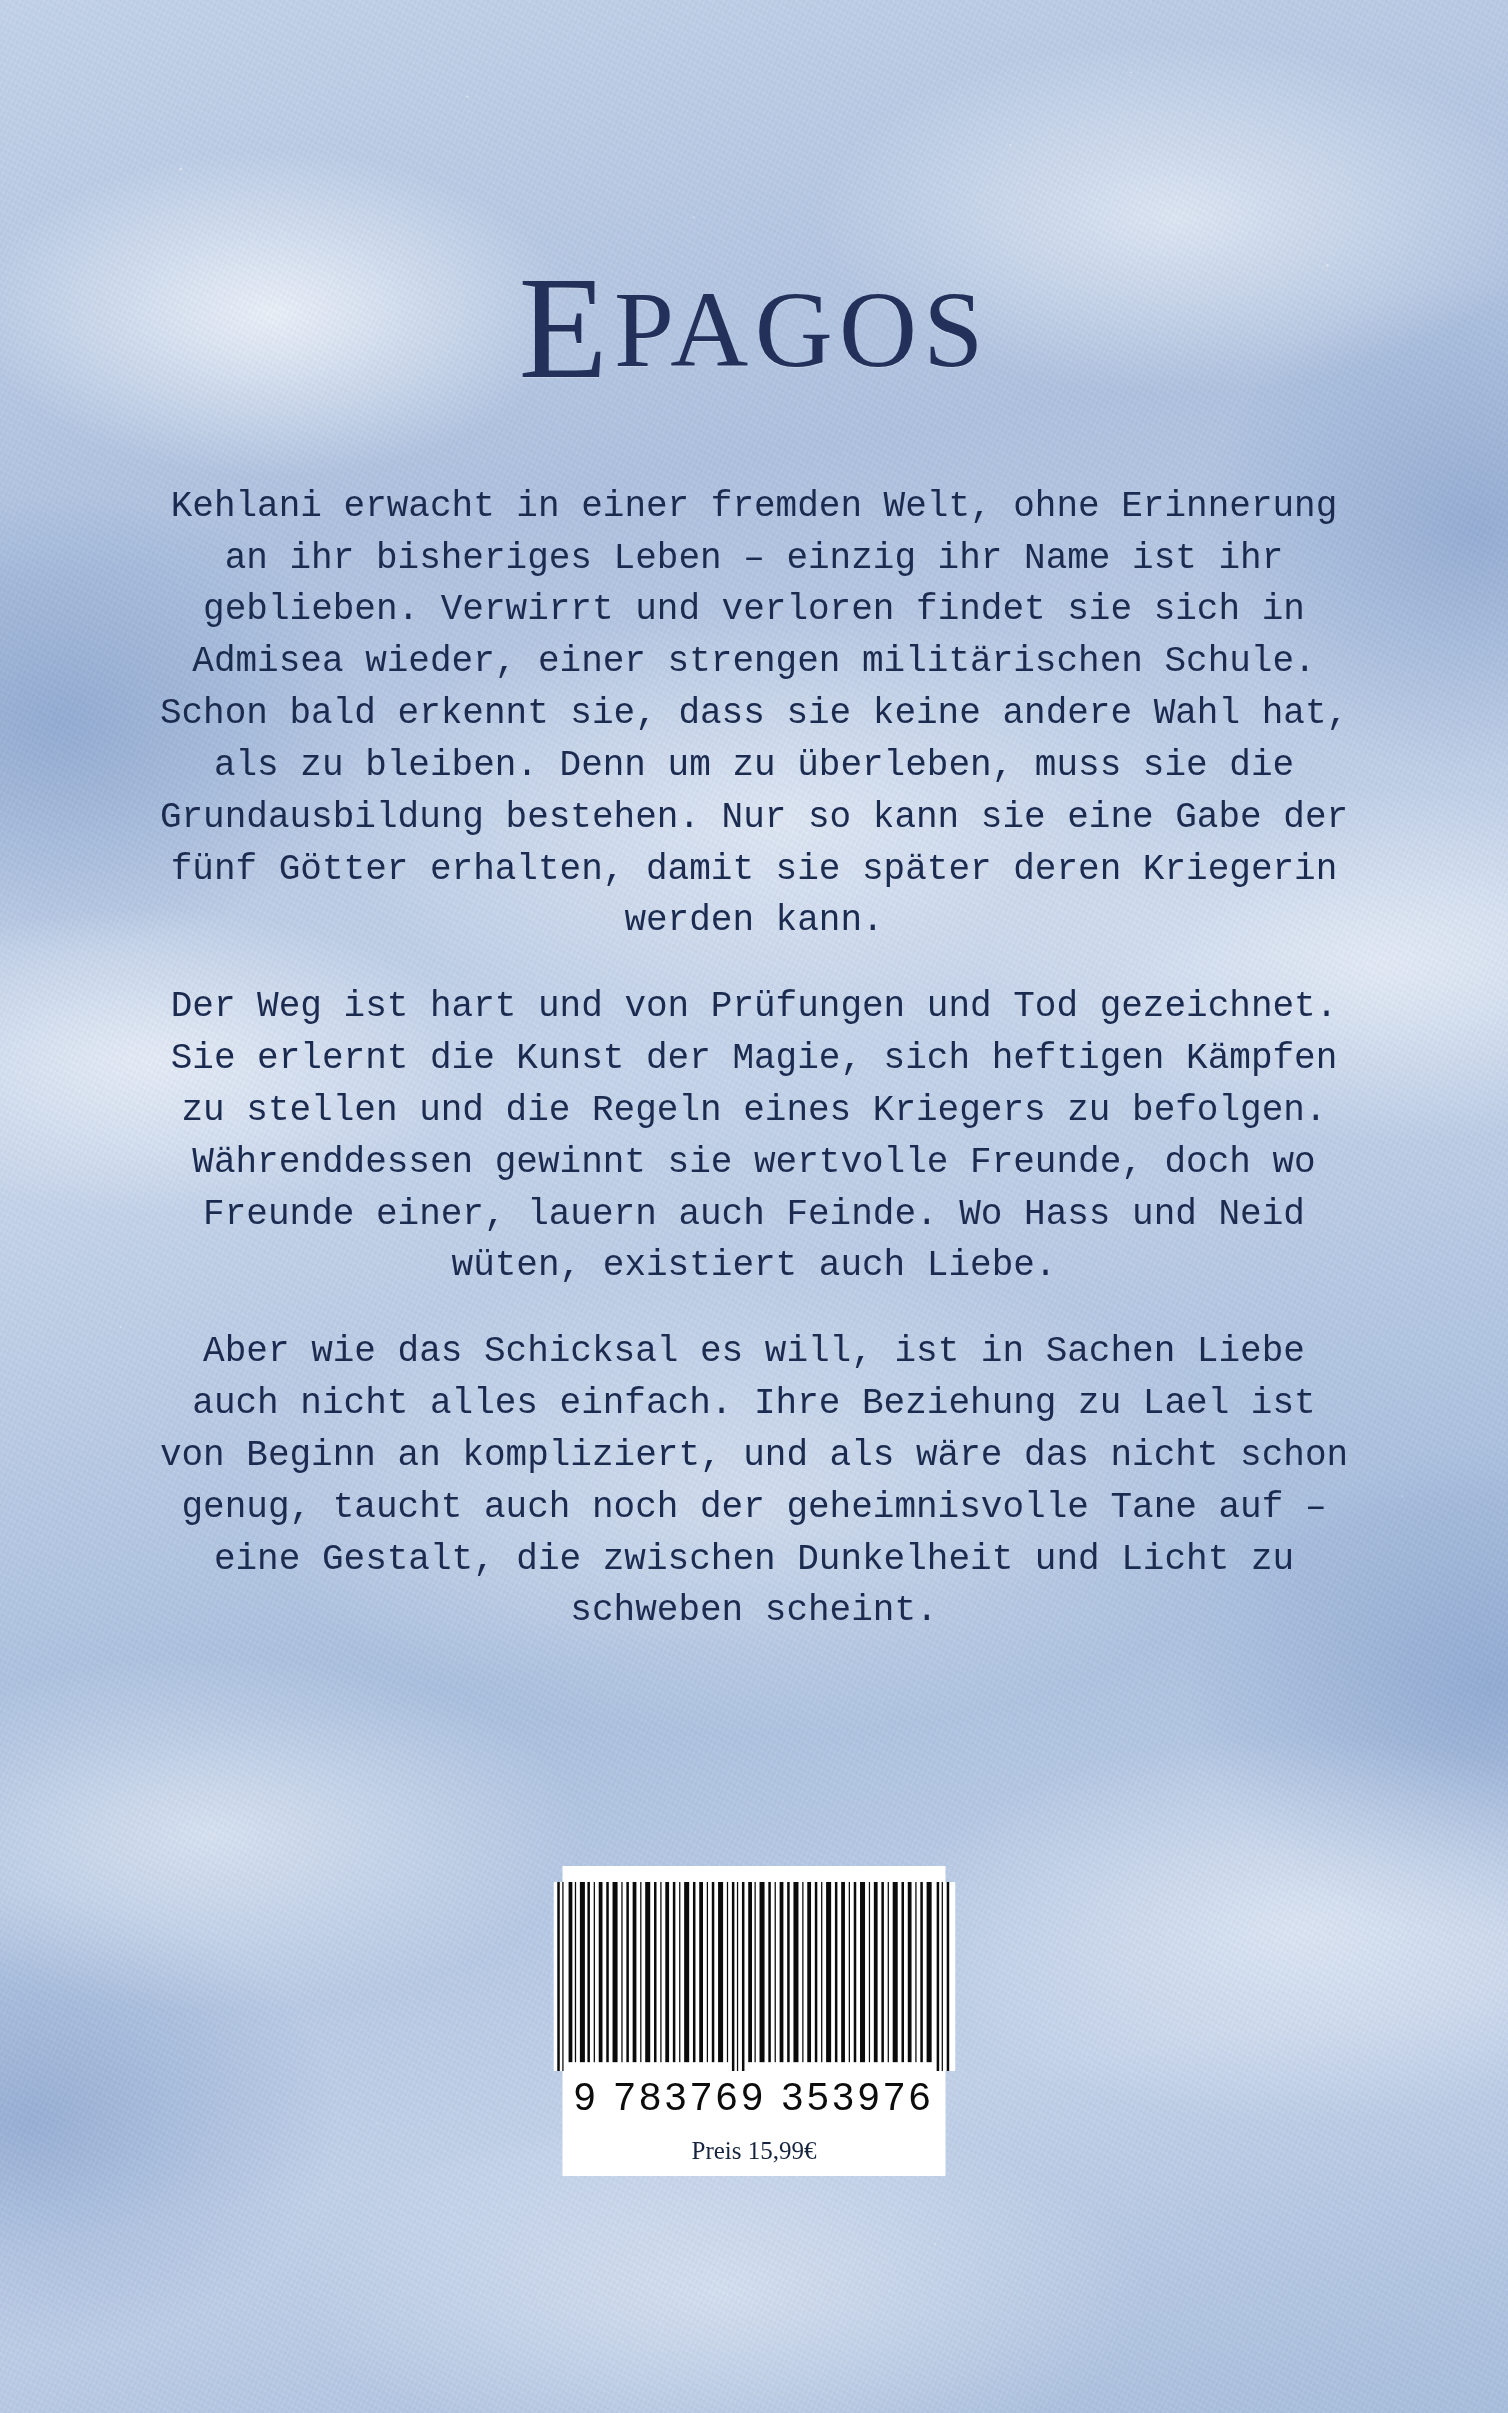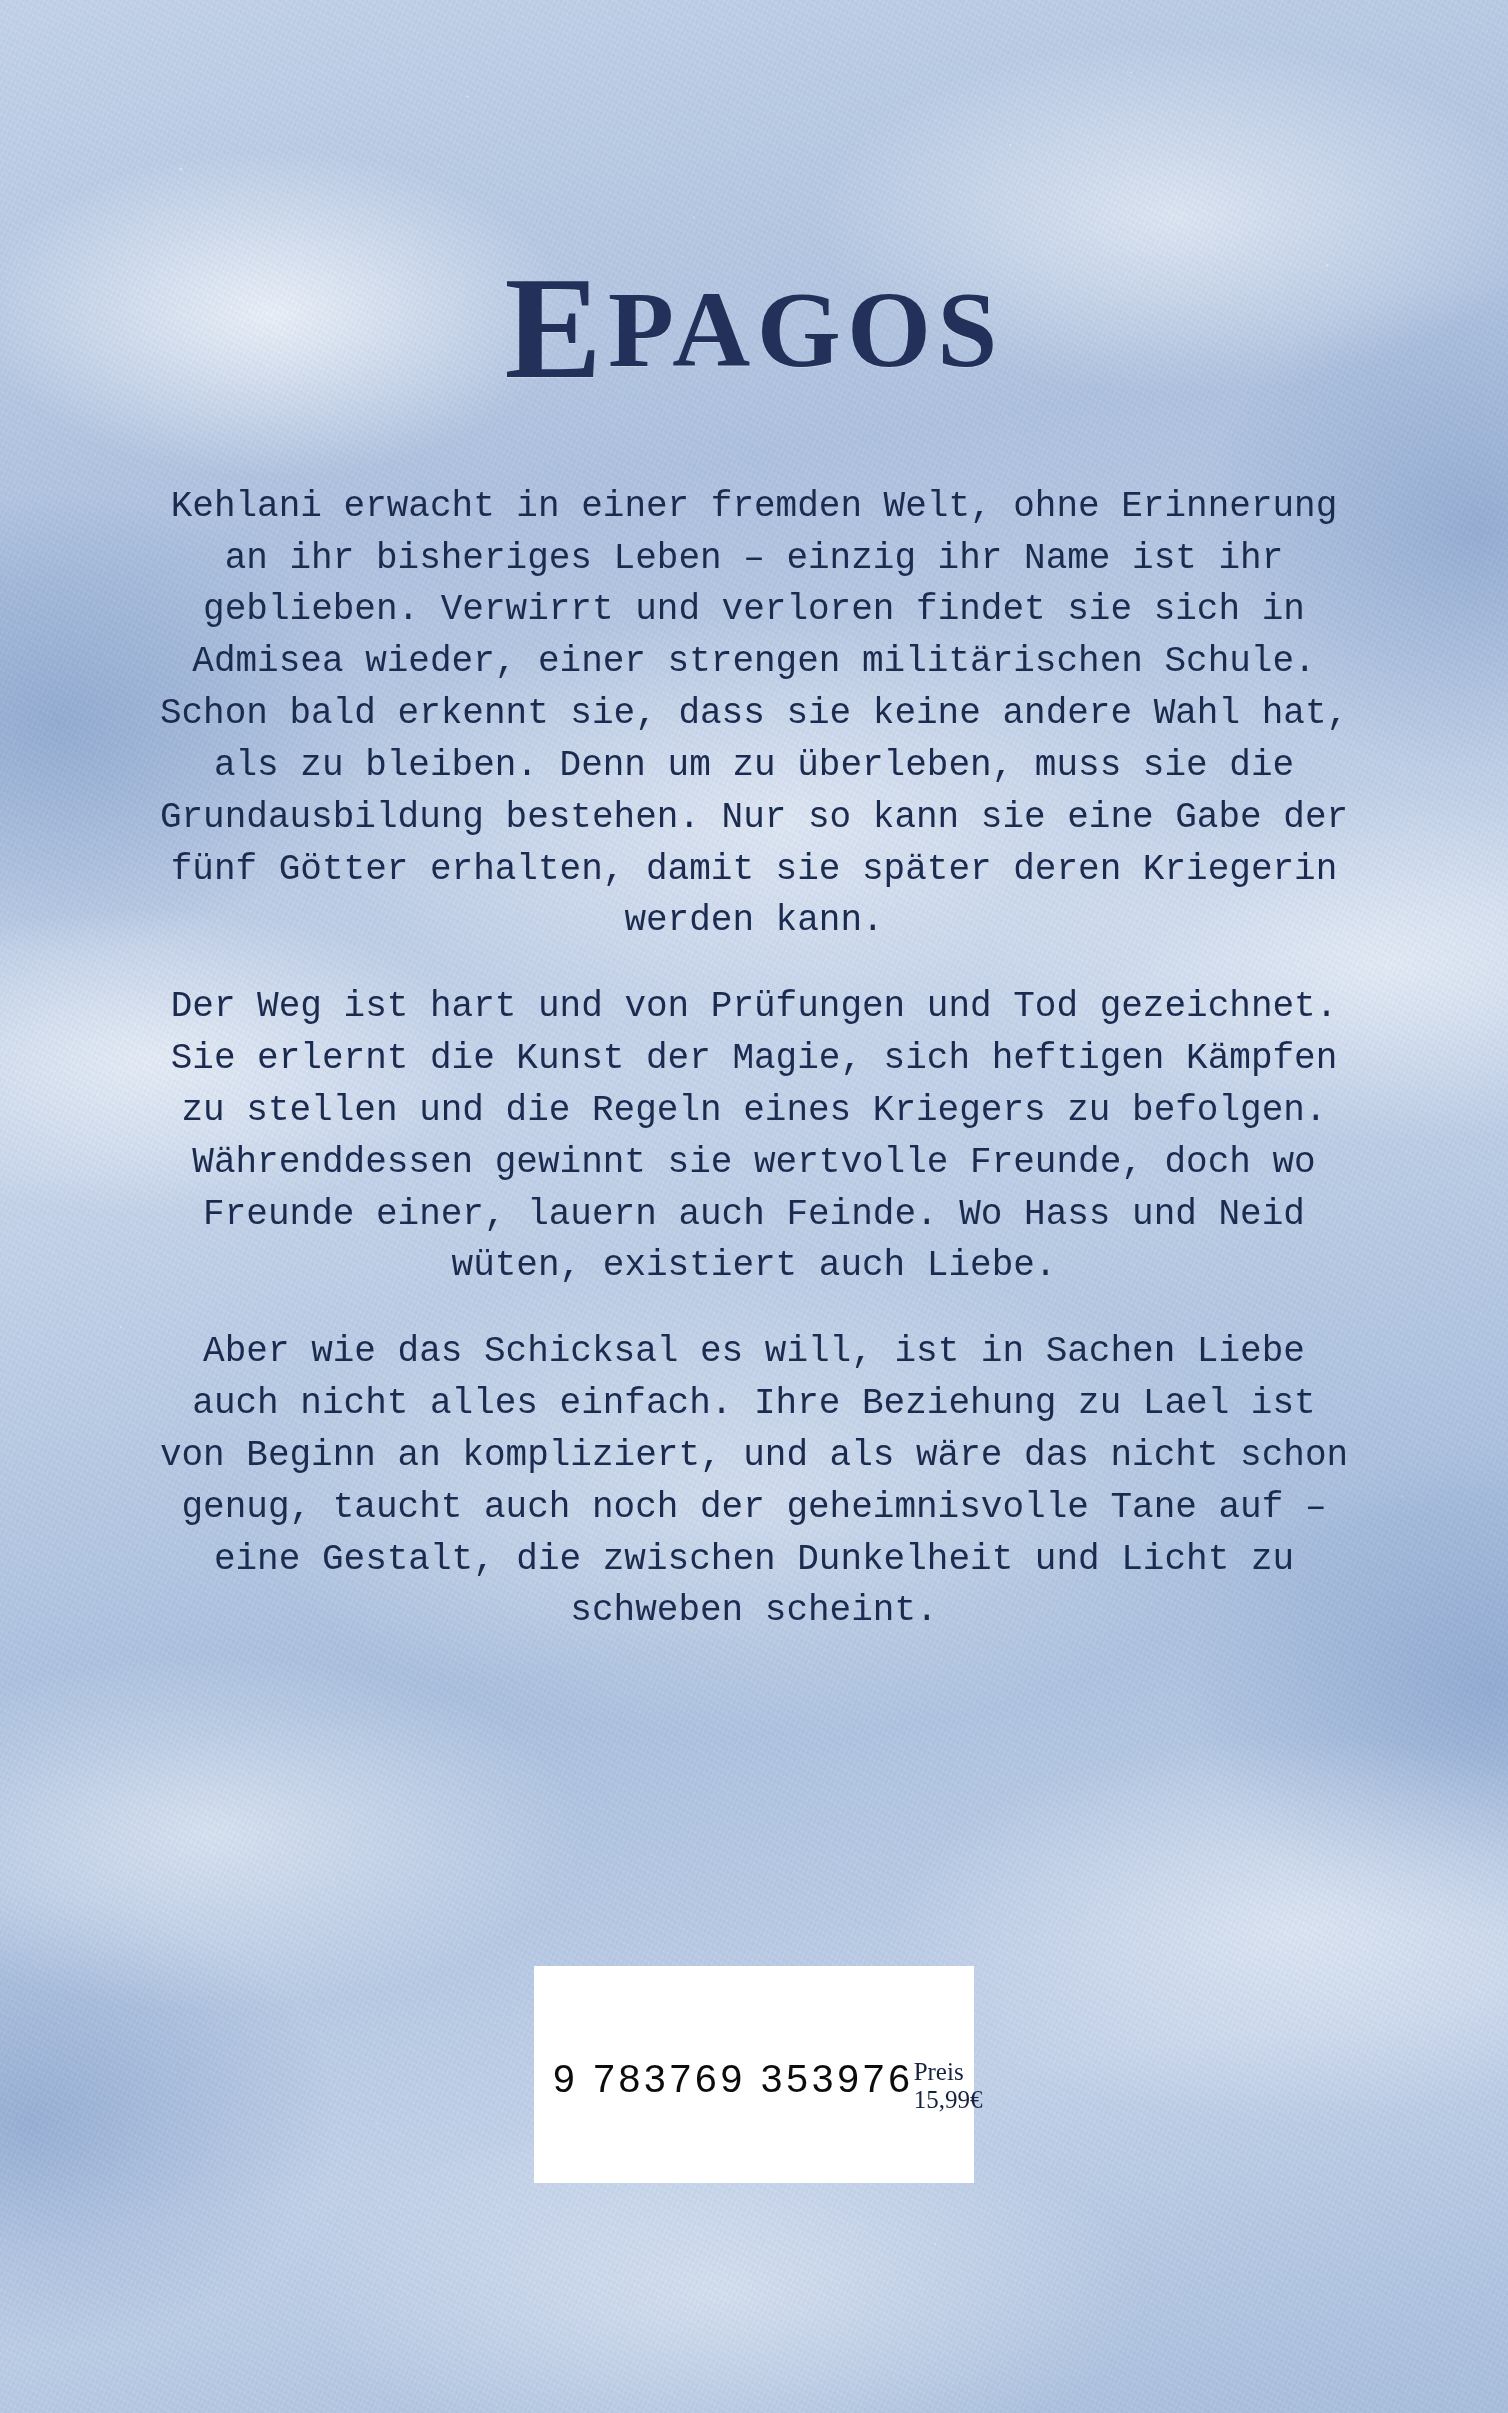--- a/index.html
+++ b/index.html
@@ -88,21 +88,21 @@
     width: 1257px;
     margin-top: 270px;
     text-align: center;
     color: #1d2b52;
   }
   .book-title {
     font-family: "Liberation Serif", serif;
     font-size: 108px;
     line-height: 1;
     letter-spacing: 6.3px;
-    font-weight: 700;
+    font-weight: 400;
     color: #22305a;
     text-transform: uppercase;
     font-variant: small-caps;
     text-shadow: 0 1.3px 0 rgba(255,255,255,0.25);
   }
   .book-title .drop {
     font-size: 146px;
     line-height: .8;
     vertical-align: -11.3px;
   }
@@ -140,27 +140,27 @@
     margin: 0 0 34px 0;
     text-indent: 0;
   }
   .blurb p:last-child { margin-bottom: 0; }
 
   
   .barcode-wrap {
     position: absolute;
     left: 50%;
     transform: translateX(-50%);
-    top: 1966px;
-    width: 440px;
+    top: 1866px;
+    width: 383px;
     background: #ffffff;
     padding: 16.3px 19px 11.3px 19px;
     box-sizing: border-box;
     display: flex;
-    flex-direction: row;
+    flex-direction: column;
     align-items: center;
   }
   .barcode-bars {
     width: 402px;
     height: 189px;
     display: block;
   }
   .barcode-number {
     margin-top: 3.8px;
     font-family: "Liberation Sans", sans-serif;

